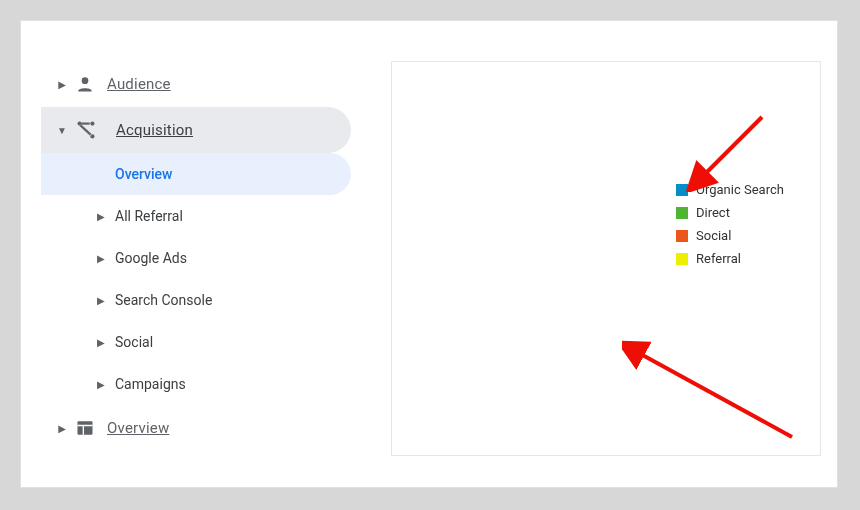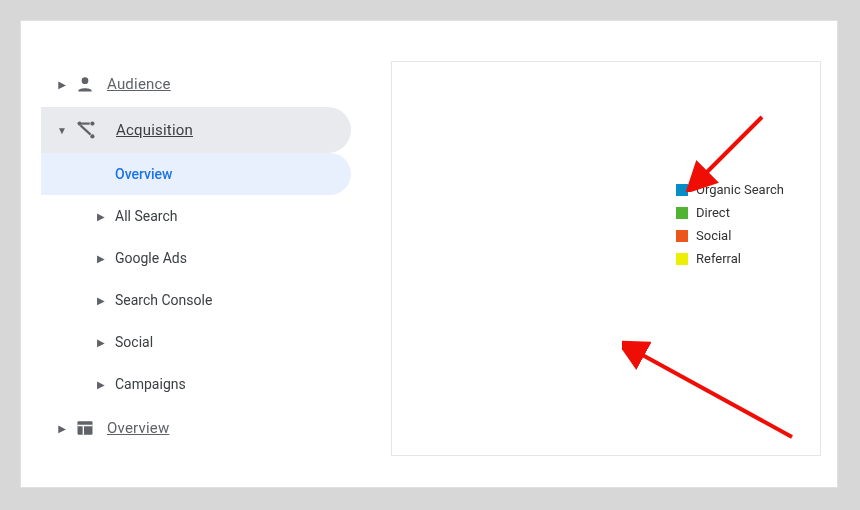--- a/index.html
+++ b/index.html
@@ -159,21 +159,21 @@
       </span>
       <span class="label">Acquisition</span>
     </div>
 
     <div class="sublist">
       <div class="sub-row selected">
         <span class="sublabel">Overview</span>
       </div>
       <div class="sub-row">
         <span class="caret-mini">▶</span>
-        <span class="sublabel">All Search</span>
+        <span class="sublabel">All Referral</span>
       </div>
       <div class="sub-row">
         <span class="caret-mini">▶</span>
         <span class="sublabel">Google Ads</span>
       </div>
       <div class="sub-row">
         <span class="caret-mini">▶</span>
         <span class="sublabel">Search Console</span>
       </div>
       <div class="sub-row">

